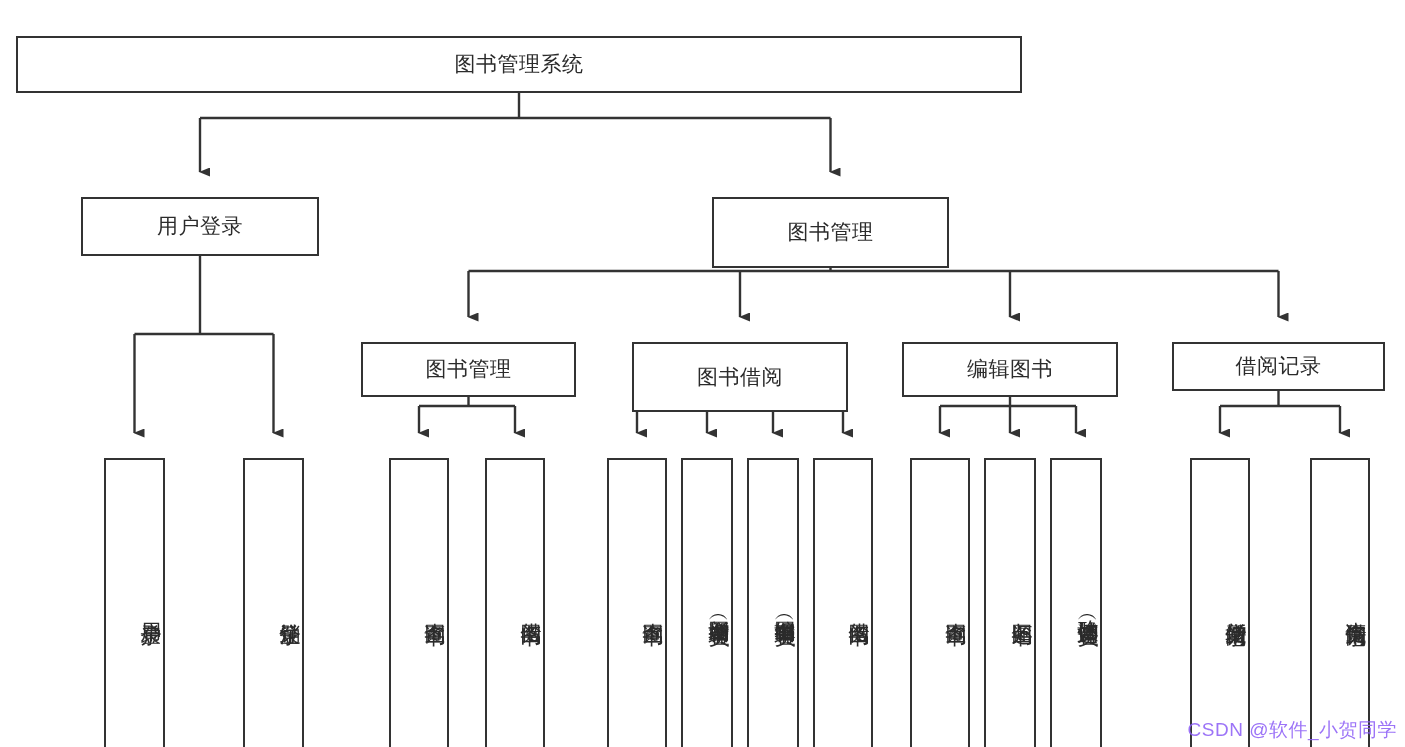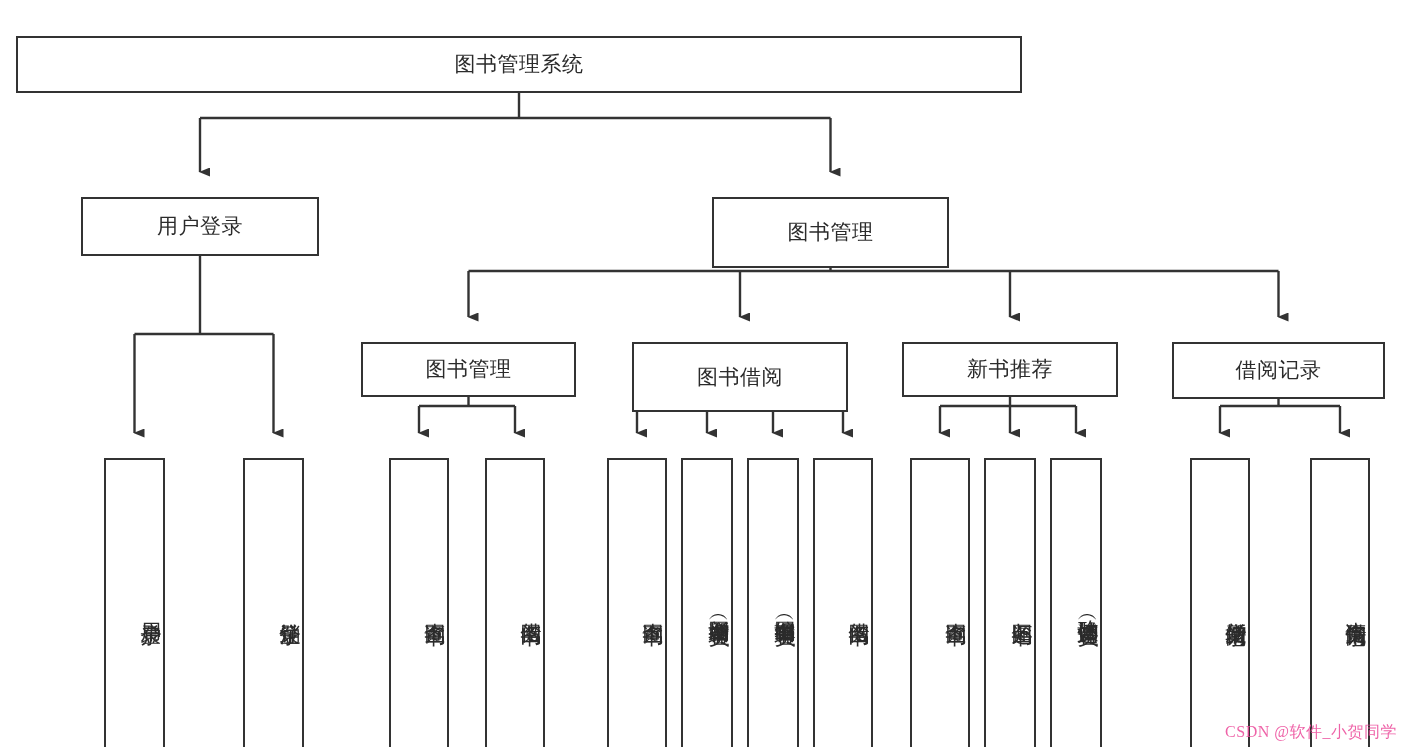--- a/index.html
+++ b/index.html
@@ -59,26 +59,26 @@
     max-height: 100%;
   }
   .node-label {
     display: block;
     white-space: pre-wrap;
   }
   #watermark {
     position: absolute;
     right: 8px;
     bottom: 4px;
-    font-size: 16px;
-    color: #ec4899;
+    font-size: 19px;
+    color: #8b5cf6;
     opacity: 0.85;
     letter-spacing: 0.5px;
     white-space: nowrap;
-    font-family: Liberation Serif, serif;
+    font-family: Liberation Sans, sans-serif;
   }
 </style>
 </head>
 <body>
 
 <div id="diagram-root">
 
   <svg id="connector-layer" viewBox="0 0 1405 747" width="1405" height="747" xmlns="http://www.w3.org/2000/svg">
     <defs>
       <marker id="arrowhead" markerWidth="9" markerHeight="11" refX="4.5" refY="10" orient="auto" markerUnits="userSpaceOnUse">
@@ -132,23 +132,23 @@
       <div class="node horiz" style="left: 712px; top: 173px; width: 237px; height: 71px;">
         <span class="node-label">图书管理</span>
       </div>
       <div class="node horiz" style="left: 361px; top: 318px; width: 215px; height: 55px;">
         <span class="node-label">图书管理</span>
       </div>
       <div class="node horiz" style="left: 632px; top: 318px; width: 216px; height: 70px;">
         <span class="node-label">图书借阅</span>
       </div>
       <div class="node horiz" style="left: 902px; top: 318px; width: 216px; height: 55px;">
-        <span class="node-label">新书推荐</span>
+        <span class="node-label">编辑图书</span>
       </div>
-      <div class="node horiz" style="left: 1172px; top: 318px; width: 213px; height: 57px;">
+      <div class="node horiz" style="left: 1172px; top: 318px; width: 213px; height: 49px;">
         <span class="node-label">借阅记录</span>
       </div>
       <div class="node vert" style="left: 104px; top: 434px; width: 61px; height: 299px;">
         <span class="node-label">用户登录</span>
       </div>
       <div class="node vert" style="left: 243px; top: 434px; width: 61px; height: 299px;">
         <span class="node-label">注销登录</span>
       </div>
       <div class="node vert" style="left: 389px; top: 434px; width: 60px; height: 299px;">
         <span class="node-label">查询图书</span>

